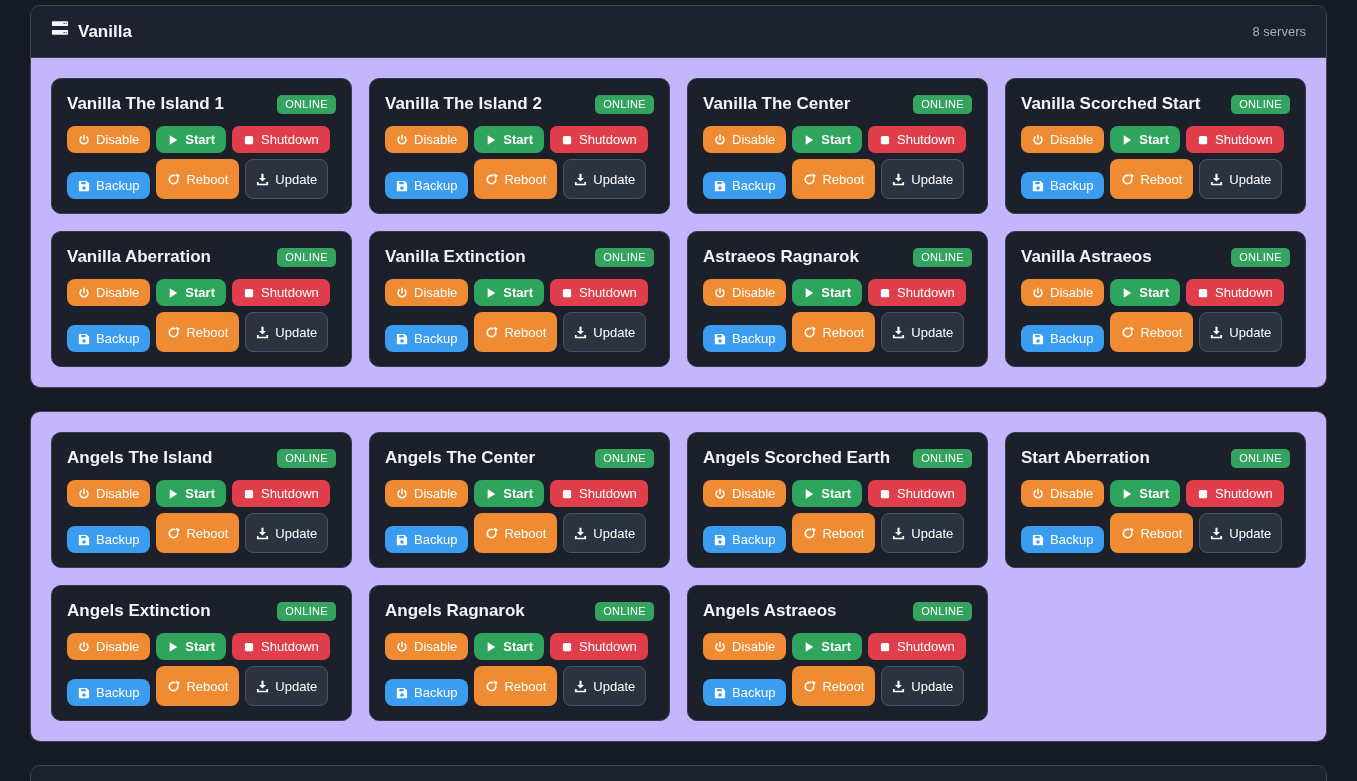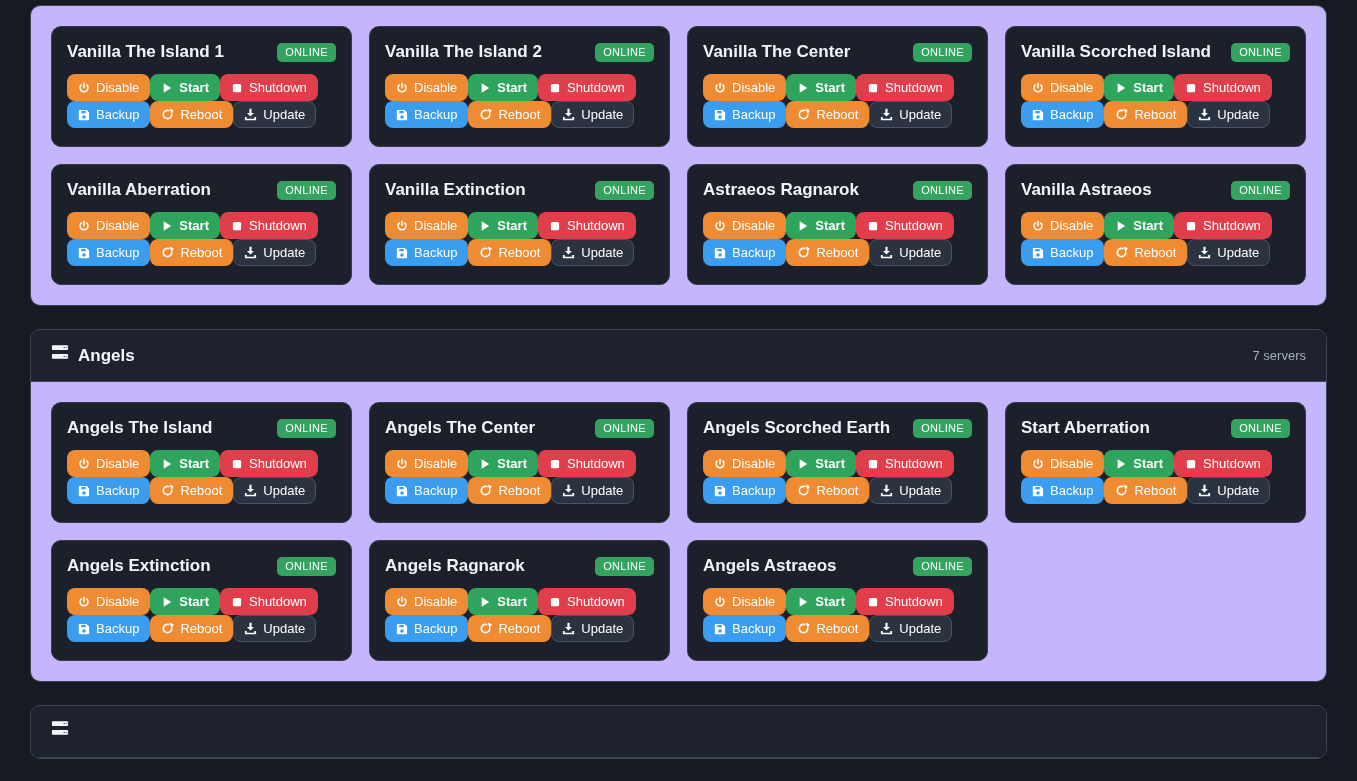--- a/index.html
+++ b/index.html
@@ -72,444 +72,445 @@
     font-weight: normal;
     letter-spacing: 0.3px;
     border-radius: 5px;
     padding: 3px 8px;
     line-height: 13px;
     flex: 0 0 auto;
   }
   .actions {
     display: flex;
     flex-wrap: wrap;
+    gap: 6px;
   }
   .btn {
     display: inline-flex;
     align-items: center;
     gap: 6px;
     border: 1px solid transparent;
     border-radius: 8px;
     padding: 5px 10px;
     font-family: "Liberation Sans", sans-serif;
     font-size: 13px;
     line-height: 15px;
     color: #ffffff;
     cursor: pointer;
   }
   .btn svg { flex: 0 0 auto; }
   .btn-orange { background: #ee8b33; }
   .btn-green  { background: #2fa45c; font-weight: bold; }
-  .btn-red    { background: #e03e4b; }
-  .btn-blue   { background: #3b9df0; }
+  .btn-red    { background: #e03e4b; border-radius: 7px; }
+  .btn-blue   { background: #3b9df0; margin-top: 13px; }
   .btn-dark   { background: #2b3240; border-color: #4a5468; justify-content: center; }
 </style>
 </head>
 <body>
-
-<section class="group">
-  <div class="group-body">
-  <div class="card">
-    <div class="card-head">
-      <div class="card-title">Vanilla The Island 1</div>
-      <span class="badge">ONLINE</span>
-    </div>
-    <div class="actions">
-          <button class="btn btn-orange">
-            <svg width="12" height="12" viewBox="0 0 16 16" fill="none" stroke="#fff" stroke-width="2" stroke-linecap="round">
-              <path d="M8 1.5v6"></path>
-              <path d="M4.4 3.9a5.3 5.3 0 1 0 7.2 0"></path>
-            </svg>
-            <span>Disable</span>
-          </button>
-          <button class="btn btn-green">
-            <svg width="12" height="12" viewBox="0 0 16 16" fill="#fff">
-              <path d="M3.6 1.8l10 6.2-10 6.2z"></path>
-            </svg>
-            <span>Start</span>
-          </button>
-          <button class="btn btn-red">
-            <svg width="12" height="12" viewBox="0 0 16 16" fill="#fff">
-              <rect x="2.5" y="2.5" width="11" height="11" rx="2"></rect>
-            </svg>
-            <span>Shutdown</span>
-          </button>
-          <button class="btn btn-blue">
-            <svg width="12" height="12" viewBox="0 0 16 16" fill="#fff">
-              <path fill-rule="evenodd" d="M2 1.2h9.4l3.4 3.4V14a.9.9 0 0 1-.9.9H2a.9.9 0 0 1-.9-.9V2.1a.9.9 0 0 1 .9-.9z M4.3 2.6h6v3.2h-6z M8 13a2.4 2.4 0 1 1 0-4.8A2.4 2.4 0 0 1 8 13z"></path>
-            </svg>
-            <span>Backup</span>
-          </button>
-          <button class="btn btn-orange">
-            <svg width="13" height="13" viewBox="0 0 16 16">
-              <circle cx="8" cy="8" r="5.2" fill="none" stroke="#fff" stroke-width="2.1" stroke-dasharray="25.5 7.2" stroke-linecap="round"></circle>
-              <path fill="#fff" d="M10.6 0.6l5 2.3-2.3 5z"></path>
-            </svg>
-            <span>Reboot</span>
-          </button>
-          <button class="btn btn-dark">
-            <svg width="13" height="13" viewBox="0 0 16 16" fill="#fff">
-              <path d="M6.7 1h2.6v5h3L8 10.4 3.7 6h3z"></path>
-              <path d="M1.1 15.2v-4.1h2.2v2h9.4v-2h2.2v4.1z"></path>
-            </svg>
-            <span>Update</span>
-          </button>
-        </div>
-  </div>
-
-  <div class="card">
-    <div class="card-head">
-      <div class="card-title">Vanilla The Island 2</div>
-      <span class="badge">ONLINE</span>
-    </div>
-    <div class="actions">
-          <button class="btn btn-orange">
-            <svg width="12" height="12" viewBox="0 0 16 16" fill="none" stroke="#fff" stroke-width="2" stroke-linecap="round">
-              <path d="M8 1.5v6"></path>
-              <path d="M4.4 3.9a5.3 5.3 0 1 0 7.2 0"></path>
-            </svg>
-            <span>Disable</span>
-          </button>
-          <button class="btn btn-green">
-            <svg width="12" height="12" viewBox="0 0 16 16" fill="#fff">
-              <path d="M3.6 1.8l10 6.2-10 6.2z"></path>
-            </svg>
-            <span>Start</span>
-          </button>
-          <button class="btn btn-red">
-            <svg width="12" height="12" viewBox="0 0 16 16" fill="#fff">
-              <rect x="2.5" y="2.5" width="11" height="11" rx="2"></rect>
-            </svg>
-            <span>Shutdown</span>
-          </button>
-          <button class="btn btn-blue">
-            <svg width="12" height="12" viewBox="0 0 16 16" fill="#fff">
-              <path fill-rule="evenodd" d="M2 1.2h9.4l3.4 3.4V14a.9.9 0 0 1-.9.9H2a.9.9 0 0 1-.9-.9V2.1a.9.9 0 0 1 .9-.9z M4.3 2.6h6v3.2h-6z M8 13a2.4 2.4 0 1 1 0-4.8A2.4 2.4 0 0 1 8 13z"></path>
-            </svg>
-            <span>Backup</span>
-          </button>
-          <button class="btn btn-orange">
-            <svg width="13" height="13" viewBox="0 0 16 16">
-              <circle cx="8" cy="8" r="5.2" fill="none" stroke="#fff" stroke-width="2.1" stroke-dasharray="25.5 7.2" stroke-linecap="round"></circle>
-              <path fill="#fff" d="M10.6 0.6l5 2.3-2.3 5z"></path>
-            </svg>
-            <span>Reboot</span>
-          </button>
-          <button class="btn btn-dark">
-            <svg width="13" height="13" viewBox="0 0 16 16" fill="#fff">
-              <path d="M6.7 1h2.6v5h3L8 10.4 3.7 6h3z"></path>
-              <path d="M1.1 15.2v-4.1h2.2v2h9.4v-2h2.2v4.1z"></path>
-            </svg>
-            <span>Update</span>
-          </button>
-        </div>
-  </div>
-
-  <div class="card">
-    <div class="card-head">
-      <div class="card-title">Vanilla The Center</div>
-      <span class="badge">ONLINE</span>
-    </div>
-    <div class="actions">
-          <button class="btn btn-orange">
-            <svg width="12" height="12" viewBox="0 0 16 16" fill="none" stroke="#fff" stroke-width="2" stroke-linecap="round">
-              <path d="M8 1.5v6"></path>
-              <path d="M4.4 3.9a5.3 5.3 0 1 0 7.2 0"></path>
-            </svg>
-            <span>Disable</span>
-          </button>
-          <button class="btn btn-green">
-            <svg width="12" height="12" viewBox="0 0 16 16" fill="#fff">
-              <path d="M3.6 1.8l10 6.2-10 6.2z"></path>
-            </svg>
-            <span>Start</span>
-          </button>
-          <button class="btn btn-red">
-            <svg width="12" height="12" viewBox="0 0 16 16" fill="#fff">
-              <rect x="2.5" y="2.5" width="11" height="11" rx="2"></rect>
-            </svg>
-            <span>Shutdown</span>
-          </button>
-          <button class="btn btn-blue">
-            <svg width="12" height="12" viewBox="0 0 16 16" fill="#fff">
-              <path fill-rule="evenodd" d="M2 1.2h9.4l3.4 3.4V14a.9.9 0 0 1-.9.9H2a.9.9 0 0 1-.9-.9V2.1a.9.9 0 0 1 .9-.9z M4.3 2.6h6v3.2h-6z M8 13a2.4 2.4 0 1 1 0-4.8A2.4 2.4 0 0 1 8 13z"></path>
-            </svg>
-            <span>Backup</span>
-          </button>
-          <button class="btn btn-orange">
-            <svg width="13" height="13" viewBox="0 0 16 16">
-              <circle cx="8" cy="8" r="5.2" fill="none" stroke="#fff" stroke-width="2.1" stroke-dasharray="25.5 7.2" stroke-linecap="round"></circle>
-              <path fill="#fff" d="M10.6 0.6l5 2.3-2.3 5z"></path>
-            </svg>
-            <span>Reboot</span>
-          </button>
-          <button class="btn btn-dark">
-            <svg width="13" height="13" viewBox="0 0 16 16" fill="#fff">
-              <path d="M6.7 1h2.6v5h3L8 10.4 3.7 6h3z"></path>
-              <path d="M1.1 15.2v-4.1h2.2v2h9.4v-2h2.2v4.1z"></path>
-            </svg>
-            <span>Update</span>
-          </button>
-        </div>
-  </div>
-
-  <div class="card">
-    <div class="card-head">
-      <div class="card-title">Vanilla Scorched Island</div>
-      <span class="badge">ONLINE</span>
-    </div>
-    <div class="actions">
-          <button class="btn btn-orange">
-            <svg width="12" height="12" viewBox="0 0 16 16" fill="none" stroke="#fff" stroke-width="2" stroke-linecap="round">
-              <path d="M8 1.5v6"></path>
-              <path d="M4.4 3.9a5.3 5.3 0 1 0 7.2 0"></path>
-            </svg>
-            <span>Disable</span>
-          </button>
-          <button class="btn btn-green">
-            <svg width="12" height="12" viewBox="0 0 16 16" fill="#fff">
-              <path d="M3.6 1.8l10 6.2-10 6.2z"></path>
-            </svg>
-            <span>Start</span>
-          </button>
-          <button class="btn btn-red">
-            <svg width="12" height="12" viewBox="0 0 16 16" fill="#fff">
-              <rect x="2.5" y="2.5" width="11" height="11" rx="2"></rect>
-            </svg>
-            <span>Shutdown</span>
-          </button>
-          <button class="btn btn-blue">
-            <svg width="12" height="12" viewBox="0 0 16 16" fill="#fff">
-              <path fill-rule="evenodd" d="M2 1.2h9.4l3.4 3.4V14a.9.9 0 0 1-.9.9H2a.9.9 0 0 1-.9-.9V2.1a.9.9 0 0 1 .9-.9z M4.3 2.6h6v3.2h-6z M8 13a2.4 2.4 0 1 1 0-4.8A2.4 2.4 0 0 1 8 13z"></path>
-            </svg>
-            <span>Backup</span>
-          </button>
-          <button class="btn btn-orange">
-            <svg width="13" height="13" viewBox="0 0 16 16">
-              <circle cx="8" cy="8" r="5.2" fill="none" stroke="#fff" stroke-width="2.1" stroke-dasharray="25.5 7.2" stroke-linecap="round"></circle>
-              <path fill="#fff" d="M10.6 0.6l5 2.3-2.3 5z"></path>
-            </svg>
-            <span>Reboot</span>
-          </button>
-          <button class="btn btn-dark">
-            <svg width="13" height="13" viewBox="0 0 16 16" fill="#fff">
-              <path d="M6.7 1h2.6v5h3L8 10.4 3.7 6h3z"></path>
-              <path d="M1.1 15.2v-4.1h2.2v2h9.4v-2h2.2v4.1z"></path>
-            </svg>
-            <span>Update</span>
-          </button>
-        </div>
-  </div>
-
-  <div class="card">
-    <div class="card-head">
-      <div class="card-title">Vanilla Aberration</div>
-      <span class="badge">ONLINE</span>
-    </div>
-    <div class="actions">
-          <button class="btn btn-orange">
-            <svg width="12" height="12" viewBox="0 0 16 16" fill="none" stroke="#fff" stroke-width="2" stroke-linecap="round">
-              <path d="M8 1.5v6"></path>
-              <path d="M4.4 3.9a5.3 5.3 0 1 0 7.2 0"></path>
-            </svg>
-            <span>Disable</span>
-          </button>
-          <button class="btn btn-green">
-            <svg width="12" height="12" viewBox="0 0 16 16" fill="#fff">
-              <path d="M3.6 1.8l10 6.2-10 6.2z"></path>
-            </svg>
-            <span>Start</span>
-          </button>
-          <button class="btn btn-red">
-            <svg width="12" height="12" viewBox="0 0 16 16" fill="#fff">
-              <rect x="2.5" y="2.5" width="11" height="11" rx="2"></rect>
-            </svg>
-            <span>Shutdown</span>
-          </button>
-          <button class="btn btn-blue">
-            <svg width="12" height="12" viewBox="0 0 16 16" fill="#fff">
-              <path fill-rule="evenodd" d="M2 1.2h9.4l3.4 3.4V14a.9.9 0 0 1-.9.9H2a.9.9 0 0 1-.9-.9V2.1a.9.9 0 0 1 .9-.9z M4.3 2.6h6v3.2h-6z M8 13a2.4 2.4 0 1 1 0-4.8A2.4 2.4 0 0 1 8 13z"></path>
-            </svg>
-            <span>Backup</span>
-          </button>
-          <button class="btn btn-orange">
-            <svg width="13" height="13" viewBox="0 0 16 16">
-              <circle cx="8" cy="8" r="5.2" fill="none" stroke="#fff" stroke-width="2.1" stroke-dasharray="25.5 7.2" stroke-linecap="round"></circle>
-              <path fill="#fff" d="M10.6 0.6l5 2.3-2.3 5z"></path>
-            </svg>
-            <span>Reboot</span>
-          </button>
-          <button class="btn btn-dark">
-            <svg width="13" height="13" viewBox="0 0 16 16" fill="#fff">
-              <path d="M6.7 1h2.6v5h3L8 10.4 3.7 6h3z"></path>
-              <path d="M1.1 15.2v-4.1h2.2v2h9.4v-2h2.2v4.1z"></path>
-            </svg>
-            <span>Update</span>
-          </button>
-        </div>
-  </div>
-
-  <div class="card">
-    <div class="card-head">
-      <div class="card-title">Vanilla Extinction</div>
-      <span class="badge">ONLINE</span>
-    </div>
-    <div class="actions">
-          <button class="btn btn-orange">
-            <svg width="12" height="12" viewBox="0 0 16 16" fill="none" stroke="#fff" stroke-width="2" stroke-linecap="round">
-              <path d="M8 1.5v6"></path>
-              <path d="M4.4 3.9a5.3 5.3 0 1 0 7.2 0"></path>
-            </svg>
-            <span>Disable</span>
-          </button>
-          <button class="btn btn-green">
-            <svg width="12" height="12" viewBox="0 0 16 16" fill="#fff">
-              <path d="M3.6 1.8l10 6.2-10 6.2z"></path>
-            </svg>
-            <span>Start</span>
-          </button>
-          <button class="btn btn-red">
-            <svg width="12" height="12" viewBox="0 0 16 16" fill="#fff">
-              <rect x="2.5" y="2.5" width="11" height="11" rx="2"></rect>
-            </svg>
-            <span>Shutdown</span>
-          </button>
-          <button class="btn btn-blue">
-            <svg width="12" height="12" viewBox="0 0 16 16" fill="#fff">
-              <path fill-rule="evenodd" d="M2 1.2h9.4l3.4 3.4V14a.9.9 0 0 1-.9.9H2a.9.9 0 0 1-.9-.9V2.1a.9.9 0 0 1 .9-.9z M4.3 2.6h6v3.2h-6z M8 13a2.4 2.4 0 1 1 0-4.8A2.4 2.4 0 0 1 8 13z"></path>
-            </svg>
-            <span>Backup</span>
-          </button>
-          <button class="btn btn-orange">
-            <svg width="13" height="13" viewBox="0 0 16 16">
-              <circle cx="8" cy="8" r="5.2" fill="none" stroke="#fff" stroke-width="2.1" stroke-dasharray="25.5 7.2" stroke-linecap="round"></circle>
-              <path fill="#fff" d="M10.6 0.6l5 2.3-2.3 5z"></path>
-            </svg>
-            <span>Reboot</span>
-          </button>
-          <button class="btn btn-dark">
-            <svg width="13" height="13" viewBox="0 0 16 16" fill="#fff">
-              <path d="M6.7 1h2.6v5h3L8 10.4 3.7 6h3z"></path>
-              <path d="M1.1 15.2v-4.1h2.2v2h9.4v-2h2.2v4.1z"></path>
-            </svg>
-            <span>Update</span>
-          </button>
-        </div>
-  </div>
-
-  <div class="card">
-    <div class="card-head">
-      <div class="card-title">Astraeos Ragnarok</div>
-      <span class="badge">ONLINE</span>
-    </div>
-    <div class="actions">
-          <button class="btn btn-orange">
-            <svg width="12" height="12" viewBox="0 0 16 16" fill="none" stroke="#fff" stroke-width="2" stroke-linecap="round">
-              <path d="M8 1.5v6"></path>
-              <path d="M4.4 3.9a5.3 5.3 0 1 0 7.2 0"></path>
-            </svg>
-            <span>Disable</span>
-          </button>
-          <button class="btn btn-green">
-            <svg width="12" height="12" viewBox="0 0 16 16" fill="#fff">
-              <path d="M3.6 1.8l10 6.2-10 6.2z"></path>
-            </svg>
-            <span>Start</span>
-          </button>
-          <button class="btn btn-red">
-            <svg width="12" height="12" viewBox="0 0 16 16" fill="#fff">
-              <rect x="2.5" y="2.5" width="11" height="11" rx="2"></rect>
-            </svg>
-            <span>Shutdown</span>
-          </button>
-          <button class="btn btn-blue">
-            <svg width="12" height="12" viewBox="0 0 16 16" fill="#fff">
-              <path fill-rule="evenodd" d="M2 1.2h9.4l3.4 3.4V14a.9.9 0 0 1-.9.9H2a.9.9 0 0 1-.9-.9V2.1a.9.9 0 0 1 .9-.9z M4.3 2.6h6v3.2h-6z M8 13a2.4 2.4 0 1 1 0-4.8A2.4 2.4 0 0 1 8 13z"></path>
-            </svg>
-            <span>Backup</span>
-          </button>
-          <button class="btn btn-orange">
-            <svg width="13" height="13" viewBox="0 0 16 16">
-              <circle cx="8" cy="8" r="5.2" fill="none" stroke="#fff" stroke-width="2.1" stroke-dasharray="25.5 7.2" stroke-linecap="round"></circle>
-              <path fill="#fff" d="M10.6 0.6l5 2.3-2.3 5z"></path>
-            </svg>
-            <span>Reboot</span>
-          </button>
-          <button class="btn btn-dark">
-            <svg width="13" height="13" viewBox="0 0 16 16" fill="#fff">
-              <path d="M6.7 1h2.6v5h3L8 10.4 3.7 6h3z"></path>
-              <path d="M1.1 15.2v-4.1h2.2v2h9.4v-2h2.2v4.1z"></path>
-            </svg>
-            <span>Update</span>
-          </button>
-        </div>
-  </div>
-
-  <div class="card">
-    <div class="card-head">
-      <div class="card-title">Vanilla Astraeos</div>
-      <span class="badge">ONLINE</span>
-    </div>
-    <div class="actions">
-          <button class="btn btn-orange">
-            <svg width="12" height="12" viewBox="0 0 16 16" fill="none" stroke="#fff" stroke-width="2" stroke-linecap="round">
-              <path d="M8 1.5v6"></path>
-              <path d="M4.4 3.9a5.3 5.3 0 1 0 7.2 0"></path>
-            </svg>
-            <span>Disable</span>
-          </button>
-          <button class="btn btn-green">
-            <svg width="12" height="12" viewBox="0 0 16 16" fill="#fff">
-              <path d="M3.6 1.8l10 6.2-10 6.2z"></path>
-            </svg>
-            <span>Start</span>
-          </button>
-          <button class="btn btn-red">
-            <svg width="12" height="12" viewBox="0 0 16 16" fill="#fff">
-              <rect x="2.5" y="2.5" width="11" height="11" rx="2"></rect>
-            </svg>
-            <span>Shutdown</span>
-          </button>
-          <button class="btn btn-blue">
-            <svg width="12" height="12" viewBox="0 0 16 16" fill="#fff">
-              <path fill-rule="evenodd" d="M2 1.2h9.4l3.4 3.4V14a.9.9 0 0 1-.9.9H2a.9.9 0 0 1-.9-.9V2.1a.9.9 0 0 1 .9-.9z M4.3 2.6h6v3.2h-6z M8 13a2.4 2.4 0 1 1 0-4.8A2.4 2.4 0 0 1 8 13z"></path>
-            </svg>
-            <span>Backup</span>
-          </button>
-          <button class="btn btn-orange">
-            <svg width="13" height="13" viewBox="0 0 16 16">
-              <circle cx="8" cy="8" r="5.2" fill="none" stroke="#fff" stroke-width="2.1" stroke-dasharray="25.5 7.2" stroke-linecap="round"></circle>
-              <path fill="#fff" d="M10.6 0.6l5 2.3-2.3 5z"></path>
-            </svg>
-            <span>Reboot</span>
-          </button>
-          <button class="btn btn-dark">
-            <svg width="13" height="13" viewBox="0 0 16 16" fill="#fff">
-              <path d="M6.7 1h2.6v5h3L8 10.4 3.7 6h3z"></path>
-              <path d="M1.1 15.2v-4.1h2.2v2h9.4v-2h2.2v4.1z"></path>
-            </svg>
-            <span>Update</span>
-          </button>
-        </div>
-  </div>
-</div>
-</section>
 
 <section class="group">
   <div class="group-header">
     <div class="group-title">
       <span>
         <svg width="18" height="18" viewBox="0 0 16 16" fill="#f4f6fa">
           <path fill-rule="evenodd" d="M1.6 2h12.8a.8.8 0 0 1 .8.8v2.6a.8.8 0 0 1-.8.8H1.6a.8.8 0 0 1-.8-.8V2.8A.8.8 0 0 1 1.6 2zm9.5 1.8h1.4v.7h-1.4zm2.4 0h.9v.7h-.9zM1.6 9.8h12.8a.8.8 0 0 1 .8.8v2.6a.8.8 0 0 1-.8.8H1.6a.8.8 0 0 1-.8-.8v-2.6a.8.8 0 0 1 .8-.8zm9.5 1.8h1.4v.7h-1.4zm2.4 0h.9v.7h-.9z"></path>
         </svg>
       </span>
-      <span>Angels</span>
-    </div>
-    <span class="group-count">7 servers</span>
-  </div>
+      <span>Vanilla</span>
+    </div>
+    <span class="group-count">8 servers</span>
+  </div>
+  <div class="group-body">
+  <div class="card">
+    <div class="card-head">
+      <div class="card-title">Vanilla The Island 1</div>
+      <span class="badge">ONLINE</span>
+    </div>
+    <div class="actions">
+          <button class="btn btn-orange">
+            <svg width="12" height="12" viewBox="0 0 16 16" fill="none" stroke="#fff" stroke-width="2" stroke-linecap="round">
+              <path d="M8 1.5v6"></path>
+              <path d="M4.4 3.9a5.3 5.3 0 1 0 7.2 0"></path>
+            </svg>
+            <span>Disable</span>
+          </button>
+          <button class="btn btn-green">
+            <svg width="12" height="12" viewBox="0 0 16 16" fill="#fff">
+              <path d="M3.6 1.8l10 6.2-10 6.2z"></path>
+            </svg>
+            <span>Start</span>
+          </button>
+          <button class="btn btn-red">
+            <svg width="12" height="12" viewBox="0 0 16 16" fill="#fff">
+              <rect x="2.5" y="2.5" width="11" height="11" rx="2"></rect>
+            </svg>
+            <span>Shutdown</span>
+          </button>
+          <button class="btn btn-blue">
+            <svg width="12" height="12" viewBox="0 0 16 16" fill="#fff">
+              <path fill-rule="evenodd" d="M2 1.2h9.4l3.4 3.4V14a.9.9 0 0 1-.9.9H2a.9.9 0 0 1-.9-.9V2.1a.9.9 0 0 1 .9-.9z M4.3 2.6h6v3.2h-6z M8 13a2.4 2.4 0 1 1 0-4.8A2.4 2.4 0 0 1 8 13z"></path>
+            </svg>
+            <span>Backup</span>
+          </button>
+          <button class="btn btn-orange">
+            <svg width="13" height="13" viewBox="0 0 16 16">
+              <circle cx="8" cy="8" r="5.2" fill="none" stroke="#fff" stroke-width="2.1" stroke-dasharray="25.5 7.2" stroke-linecap="round"></circle>
+              <path fill="#fff" d="M10.6 0.6l5 2.3-2.3 5z"></path>
+            </svg>
+            <span>Reboot</span>
+          </button>
+          <button class="btn btn-dark">
+            <svg width="13" height="13" viewBox="0 0 16 16" fill="#fff">
+              <path d="M6.7 1h2.6v5h3L8 10.4 3.7 6h3z"></path>
+              <path d="M1.1 15.2v-4.1h2.2v2h9.4v-2h2.2v4.1z"></path>
+            </svg>
+            <span>Update</span>
+          </button>
+        </div>
+  </div>
+
+  <div class="card">
+    <div class="card-head">
+      <div class="card-title">Vanilla The Island 2</div>
+      <span class="badge">ONLINE</span>
+    </div>
+    <div class="actions">
+          <button class="btn btn-orange">
+            <svg width="12" height="12" viewBox="0 0 16 16" fill="none" stroke="#fff" stroke-width="2" stroke-linecap="round">
+              <path d="M8 1.5v6"></path>
+              <path d="M4.4 3.9a5.3 5.3 0 1 0 7.2 0"></path>
+            </svg>
+            <span>Disable</span>
+          </button>
+          <button class="btn btn-green">
+            <svg width="12" height="12" viewBox="0 0 16 16" fill="#fff">
+              <path d="M3.6 1.8l10 6.2-10 6.2z"></path>
+            </svg>
+            <span>Start</span>
+          </button>
+          <button class="btn btn-red">
+            <svg width="12" height="12" viewBox="0 0 16 16" fill="#fff">
+              <rect x="2.5" y="2.5" width="11" height="11" rx="2"></rect>
+            </svg>
+            <span>Shutdown</span>
+          </button>
+          <button class="btn btn-blue">
+            <svg width="12" height="12" viewBox="0 0 16 16" fill="#fff">
+              <path fill-rule="evenodd" d="M2 1.2h9.4l3.4 3.4V14a.9.9 0 0 1-.9.9H2a.9.9 0 0 1-.9-.9V2.1a.9.9 0 0 1 .9-.9z M4.3 2.6h6v3.2h-6z M8 13a2.4 2.4 0 1 1 0-4.8A2.4 2.4 0 0 1 8 13z"></path>
+            </svg>
+            <span>Backup</span>
+          </button>
+          <button class="btn btn-orange">
+            <svg width="13" height="13" viewBox="0 0 16 16">
+              <circle cx="8" cy="8" r="5.2" fill="none" stroke="#fff" stroke-width="2.1" stroke-dasharray="25.5 7.2" stroke-linecap="round"></circle>
+              <path fill="#fff" d="M10.6 0.6l5 2.3-2.3 5z"></path>
+            </svg>
+            <span>Reboot</span>
+          </button>
+          <button class="btn btn-dark">
+            <svg width="13" height="13" viewBox="0 0 16 16" fill="#fff">
+              <path d="M6.7 1h2.6v5h3L8 10.4 3.7 6h3z"></path>
+              <path d="M1.1 15.2v-4.1h2.2v2h9.4v-2h2.2v4.1z"></path>
+            </svg>
+            <span>Update</span>
+          </button>
+        </div>
+  </div>
+
+  <div class="card">
+    <div class="card-head">
+      <div class="card-title">Vanilla The Center</div>
+      <span class="badge">ONLINE</span>
+    </div>
+    <div class="actions">
+          <button class="btn btn-orange">
+            <svg width="12" height="12" viewBox="0 0 16 16" fill="none" stroke="#fff" stroke-width="2" stroke-linecap="round">
+              <path d="M8 1.5v6"></path>
+              <path d="M4.4 3.9a5.3 5.3 0 1 0 7.2 0"></path>
+            </svg>
+            <span>Disable</span>
+          </button>
+          <button class="btn btn-green">
+            <svg width="12" height="12" viewBox="0 0 16 16" fill="#fff">
+              <path d="M3.6 1.8l10 6.2-10 6.2z"></path>
+            </svg>
+            <span>Start</span>
+          </button>
+          <button class="btn btn-red">
+            <svg width="12" height="12" viewBox="0 0 16 16" fill="#fff">
+              <rect x="2.5" y="2.5" width="11" height="11" rx="2"></rect>
+            </svg>
+            <span>Shutdown</span>
+          </button>
+          <button class="btn btn-blue">
+            <svg width="12" height="12" viewBox="0 0 16 16" fill="#fff">
+              <path fill-rule="evenodd" d="M2 1.2h9.4l3.4 3.4V14a.9.9 0 0 1-.9.9H2a.9.9 0 0 1-.9-.9V2.1a.9.9 0 0 1 .9-.9z M4.3 2.6h6v3.2h-6z M8 13a2.4 2.4 0 1 1 0-4.8A2.4 2.4 0 0 1 8 13z"></path>
+            </svg>
+            <span>Backup</span>
+          </button>
+          <button class="btn btn-orange">
+            <svg width="13" height="13" viewBox="0 0 16 16">
+              <circle cx="8" cy="8" r="5.2" fill="none" stroke="#fff" stroke-width="2.1" stroke-dasharray="25.5 7.2" stroke-linecap="round"></circle>
+              <path fill="#fff" d="M10.6 0.6l5 2.3-2.3 5z"></path>
+            </svg>
+            <span>Reboot</span>
+          </button>
+          <button class="btn btn-dark">
+            <svg width="13" height="13" viewBox="0 0 16 16" fill="#fff">
+              <path d="M6.7 1h2.6v5h3L8 10.4 3.7 6h3z"></path>
+              <path d="M1.1 15.2v-4.1h2.2v2h9.4v-2h2.2v4.1z"></path>
+            </svg>
+            <span>Update</span>
+          </button>
+        </div>
+  </div>
+
+  <div class="card">
+    <div class="card-head">
+      <div class="card-title">Vanilla Scorched Start</div>
+      <span class="badge">ONLINE</span>
+    </div>
+    <div class="actions">
+          <button class="btn btn-orange">
+            <svg width="12" height="12" viewBox="0 0 16 16" fill="none" stroke="#fff" stroke-width="2" stroke-linecap="round">
+              <path d="M8 1.5v6"></path>
+              <path d="M4.4 3.9a5.3 5.3 0 1 0 7.2 0"></path>
+            </svg>
+            <span>Disable</span>
+          </button>
+          <button class="btn btn-green">
+            <svg width="12" height="12" viewBox="0 0 16 16" fill="#fff">
+              <path d="M3.6 1.8l10 6.2-10 6.2z"></path>
+            </svg>
+            <span>Start</span>
+          </button>
+          <button class="btn btn-red">
+            <svg width="12" height="12" viewBox="0 0 16 16" fill="#fff">
+              <rect x="2.5" y="2.5" width="11" height="11" rx="2"></rect>
+            </svg>
+            <span>Shutdown</span>
+          </button>
+          <button class="btn btn-blue">
+            <svg width="12" height="12" viewBox="0 0 16 16" fill="#fff">
+              <path fill-rule="evenodd" d="M2 1.2h9.4l3.4 3.4V14a.9.9 0 0 1-.9.9H2a.9.9 0 0 1-.9-.9V2.1a.9.9 0 0 1 .9-.9z M4.3 2.6h6v3.2h-6z M8 13a2.4 2.4 0 1 1 0-4.8A2.4 2.4 0 0 1 8 13z"></path>
+            </svg>
+            <span>Backup</span>
+          </button>
+          <button class="btn btn-orange">
+            <svg width="13" height="13" viewBox="0 0 16 16">
+              <circle cx="8" cy="8" r="5.2" fill="none" stroke="#fff" stroke-width="2.1" stroke-dasharray="25.5 7.2" stroke-linecap="round"></circle>
+              <path fill="#fff" d="M10.6 0.6l5 2.3-2.3 5z"></path>
+            </svg>
+            <span>Reboot</span>
+          </button>
+          <button class="btn btn-dark">
+            <svg width="13" height="13" viewBox="0 0 16 16" fill="#fff">
+              <path d="M6.7 1h2.6v5h3L8 10.4 3.7 6h3z"></path>
+              <path d="M1.1 15.2v-4.1h2.2v2h9.4v-2h2.2v4.1z"></path>
+            </svg>
+            <span>Update</span>
+          </button>
+        </div>
+  </div>
+
+  <div class="card">
+    <div class="card-head">
+      <div class="card-title">Vanilla Aberration</div>
+      <span class="badge">ONLINE</span>
+    </div>
+    <div class="actions">
+          <button class="btn btn-orange">
+            <svg width="12" height="12" viewBox="0 0 16 16" fill="none" stroke="#fff" stroke-width="2" stroke-linecap="round">
+              <path d="M8 1.5v6"></path>
+              <path d="M4.4 3.9a5.3 5.3 0 1 0 7.2 0"></path>
+            </svg>
+            <span>Disable</span>
+          </button>
+          <button class="btn btn-green">
+            <svg width="12" height="12" viewBox="0 0 16 16" fill="#fff">
+              <path d="M3.6 1.8l10 6.2-10 6.2z"></path>
+            </svg>
+            <span>Start</span>
+          </button>
+          <button class="btn btn-red">
+            <svg width="12" height="12" viewBox="0 0 16 16" fill="#fff">
+              <rect x="2.5" y="2.5" width="11" height="11" rx="2"></rect>
+            </svg>
+            <span>Shutdown</span>
+          </button>
+          <button class="btn btn-blue">
+            <svg width="12" height="12" viewBox="0 0 16 16" fill="#fff">
+              <path fill-rule="evenodd" d="M2 1.2h9.4l3.4 3.4V14a.9.9 0 0 1-.9.9H2a.9.9 0 0 1-.9-.9V2.1a.9.9 0 0 1 .9-.9z M4.3 2.6h6v3.2h-6z M8 13a2.4 2.4 0 1 1 0-4.8A2.4 2.4 0 0 1 8 13z"></path>
+            </svg>
+            <span>Backup</span>
+          </button>
+          <button class="btn btn-orange">
+            <svg width="13" height="13" viewBox="0 0 16 16">
+              <circle cx="8" cy="8" r="5.2" fill="none" stroke="#fff" stroke-width="2.1" stroke-dasharray="25.5 7.2" stroke-linecap="round"></circle>
+              <path fill="#fff" d="M10.6 0.6l5 2.3-2.3 5z"></path>
+            </svg>
+            <span>Reboot</span>
+          </button>
+          <button class="btn btn-dark">
+            <svg width="13" height="13" viewBox="0 0 16 16" fill="#fff">
+              <path d="M6.7 1h2.6v5h3L8 10.4 3.7 6h3z"></path>
+              <path d="M1.1 15.2v-4.1h2.2v2h9.4v-2h2.2v4.1z"></path>
+            </svg>
+            <span>Update</span>
+          </button>
+        </div>
+  </div>
+
+  <div class="card">
+    <div class="card-head">
+      <div class="card-title">Vanilla Extinction</div>
+      <span class="badge">ONLINE</span>
+    </div>
+    <div class="actions">
+          <button class="btn btn-orange">
+            <svg width="12" height="12" viewBox="0 0 16 16" fill="none" stroke="#fff" stroke-width="2" stroke-linecap="round">
+              <path d="M8 1.5v6"></path>
+              <path d="M4.4 3.9a5.3 5.3 0 1 0 7.2 0"></path>
+            </svg>
+            <span>Disable</span>
+          </button>
+          <button class="btn btn-green">
+            <svg width="12" height="12" viewBox="0 0 16 16" fill="#fff">
+              <path d="M3.6 1.8l10 6.2-10 6.2z"></path>
+            </svg>
+            <span>Start</span>
+          </button>
+          <button class="btn btn-red">
+            <svg width="12" height="12" viewBox="0 0 16 16" fill="#fff">
+              <rect x="2.5" y="2.5" width="11" height="11" rx="2"></rect>
+            </svg>
+            <span>Shutdown</span>
+          </button>
+          <button class="btn btn-blue">
+            <svg width="12" height="12" viewBox="0 0 16 16" fill="#fff">
+              <path fill-rule="evenodd" d="M2 1.2h9.4l3.4 3.4V14a.9.9 0 0 1-.9.9H2a.9.9 0 0 1-.9-.9V2.1a.9.9 0 0 1 .9-.9z M4.3 2.6h6v3.2h-6z M8 13a2.4 2.4 0 1 1 0-4.8A2.4 2.4 0 0 1 8 13z"></path>
+            </svg>
+            <span>Backup</span>
+          </button>
+          <button class="btn btn-orange">
+            <svg width="13" height="13" viewBox="0 0 16 16">
+              <circle cx="8" cy="8" r="5.2" fill="none" stroke="#fff" stroke-width="2.1" stroke-dasharray="25.5 7.2" stroke-linecap="round"></circle>
+              <path fill="#fff" d="M10.6 0.6l5 2.3-2.3 5z"></path>
+            </svg>
+            <span>Reboot</span>
+          </button>
+          <button class="btn btn-dark">
+            <svg width="13" height="13" viewBox="0 0 16 16" fill="#fff">
+              <path d="M6.7 1h2.6v5h3L8 10.4 3.7 6h3z"></path>
+              <path d="M1.1 15.2v-4.1h2.2v2h9.4v-2h2.2v4.1z"></path>
+            </svg>
+            <span>Update</span>
+          </button>
+        </div>
+  </div>
+
+  <div class="card">
+    <div class="card-head">
+      <div class="card-title">Astraeos Ragnarok</div>
+      <span class="badge">ONLINE</span>
+    </div>
+    <div class="actions">
+          <button class="btn btn-orange">
+            <svg width="12" height="12" viewBox="0 0 16 16" fill="none" stroke="#fff" stroke-width="2" stroke-linecap="round">
+              <path d="M8 1.5v6"></path>
+              <path d="M4.4 3.9a5.3 5.3 0 1 0 7.2 0"></path>
+            </svg>
+            <span>Disable</span>
+          </button>
+          <button class="btn btn-green">
+            <svg width="12" height="12" viewBox="0 0 16 16" fill="#fff">
+              <path d="M3.6 1.8l10 6.2-10 6.2z"></path>
+            </svg>
+            <span>Start</span>
+          </button>
+          <button class="btn btn-red">
+            <svg width="12" height="12" viewBox="0 0 16 16" fill="#fff">
+              <rect x="2.5" y="2.5" width="11" height="11" rx="2"></rect>
+            </svg>
+            <span>Shutdown</span>
+          </button>
+          <button class="btn btn-blue">
+            <svg width="12" height="12" viewBox="0 0 16 16" fill="#fff">
+              <path fill-rule="evenodd" d="M2 1.2h9.4l3.4 3.4V14a.9.9 0 0 1-.9.9H2a.9.9 0 0 1-.9-.9V2.1a.9.9 0 0 1 .9-.9z M4.3 2.6h6v3.2h-6z M8 13a2.4 2.4 0 1 1 0-4.8A2.4 2.4 0 0 1 8 13z"></path>
+            </svg>
+            <span>Backup</span>
+          </button>
+          <button class="btn btn-orange">
+            <svg width="13" height="13" viewBox="0 0 16 16">
+              <circle cx="8" cy="8" r="5.2" fill="none" stroke="#fff" stroke-width="2.1" stroke-dasharray="25.5 7.2" stroke-linecap="round"></circle>
+              <path fill="#fff" d="M10.6 0.6l5 2.3-2.3 5z"></path>
+            </svg>
+            <span>Reboot</span>
+          </button>
+          <button class="btn btn-dark">
+            <svg width="13" height="13" viewBox="0 0 16 16" fill="#fff">
+              <path d="M6.7 1h2.6v5h3L8 10.4 3.7 6h3z"></path>
+              <path d="M1.1 15.2v-4.1h2.2v2h9.4v-2h2.2v4.1z"></path>
+            </svg>
+            <span>Update</span>
+          </button>
+        </div>
+  </div>
+
+  <div class="card">
+    <div class="card-head">
+      <div class="card-title">Vanilla Astraeos</div>
+      <span class="badge">ONLINE</span>
+    </div>
+    <div class="actions">
+          <button class="btn btn-orange">
+            <svg width="12" height="12" viewBox="0 0 16 16" fill="none" stroke="#fff" stroke-width="2" stroke-linecap="round">
+              <path d="M8 1.5v6"></path>
+              <path d="M4.4 3.9a5.3 5.3 0 1 0 7.2 0"></path>
+            </svg>
+            <span>Disable</span>
+          </button>
+          <button class="btn btn-green">
+            <svg width="12" height="12" viewBox="0 0 16 16" fill="#fff">
+              <path d="M3.6 1.8l10 6.2-10 6.2z"></path>
+            </svg>
+            <span>Start</span>
+          </button>
+          <button class="btn btn-red">
+            <svg width="12" height="12" viewBox="0 0 16 16" fill="#fff">
+              <rect x="2.5" y="2.5" width="11" height="11" rx="2"></rect>
+            </svg>
+            <span>Shutdown</span>
+          </button>
+          <button class="btn btn-blue">
+            <svg width="12" height="12" viewBox="0 0 16 16" fill="#fff">
+              <path fill-rule="evenodd" d="M2 1.2h9.4l3.4 3.4V14a.9.9 0 0 1-.9.9H2a.9.9 0 0 1-.9-.9V2.1a.9.9 0 0 1 .9-.9z M4.3 2.6h6v3.2h-6z M8 13a2.4 2.4 0 1 1 0-4.8A2.4 2.4 0 0 1 8 13z"></path>
+            </svg>
+            <span>Backup</span>
+          </button>
+          <button class="btn btn-orange">
+            <svg width="13" height="13" viewBox="0 0 16 16">
+              <circle cx="8" cy="8" r="5.2" fill="none" stroke="#fff" stroke-width="2.1" stroke-dasharray="25.5 7.2" stroke-linecap="round"></circle>
+              <path fill="#fff" d="M10.6 0.6l5 2.3-2.3 5z"></path>
+            </svg>
+            <span>Reboot</span>
+          </button>
+          <button class="btn btn-dark">
+            <svg width="13" height="13" viewBox="0 0 16 16" fill="#fff">
+              <path d="M6.7 1h2.6v5h3L8 10.4 3.7 6h3z"></path>
+              <path d="M1.1 15.2v-4.1h2.2v2h9.4v-2h2.2v4.1z"></path>
+            </svg>
+            <span>Update</span>
+          </button>
+        </div>
+  </div>
+</div>
+</section>
+
+<section class="group">
   <div class="group-body">
   <div class="card">
     <div class="card-head">
       <div class="card-title">Angels The Island</div>
       <span class="badge">ONLINE</span>
     </div>
     <div class="actions">
           <button class="btn btn-orange">
             <svg width="12" height="12" viewBox="0 0 16 16" fill="none" stroke="#fff" stroke-width="2" stroke-linecap="round">
               <path d="M8 1.5v6"></path>

